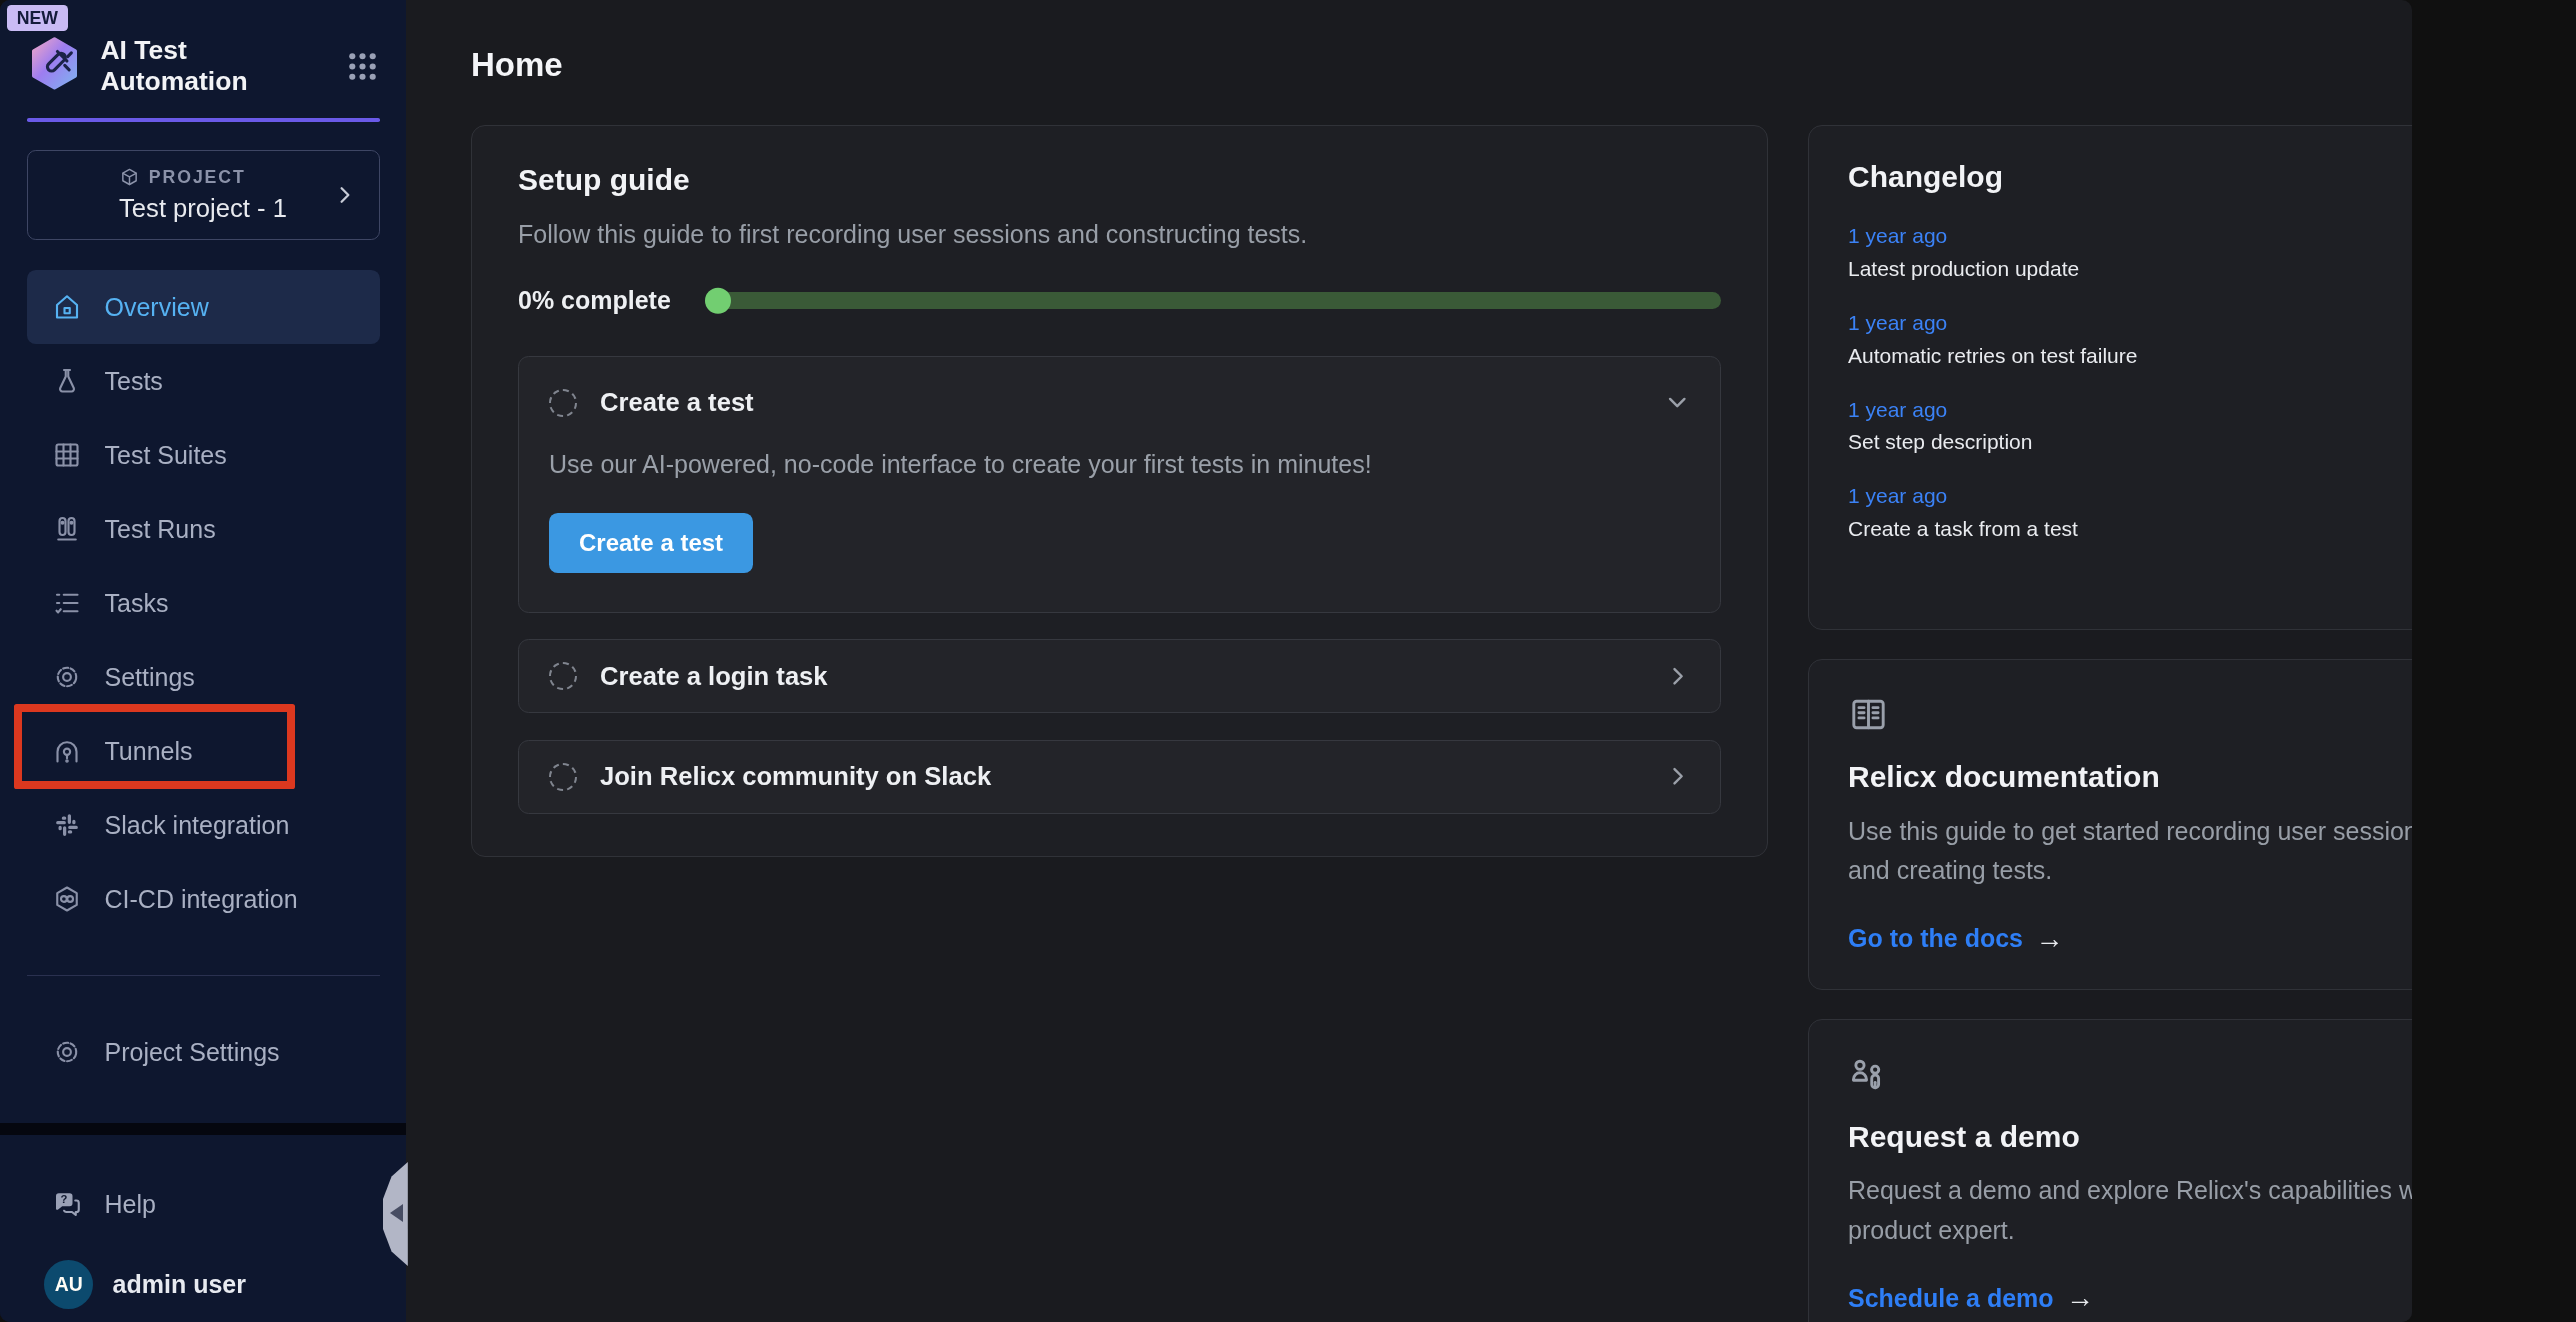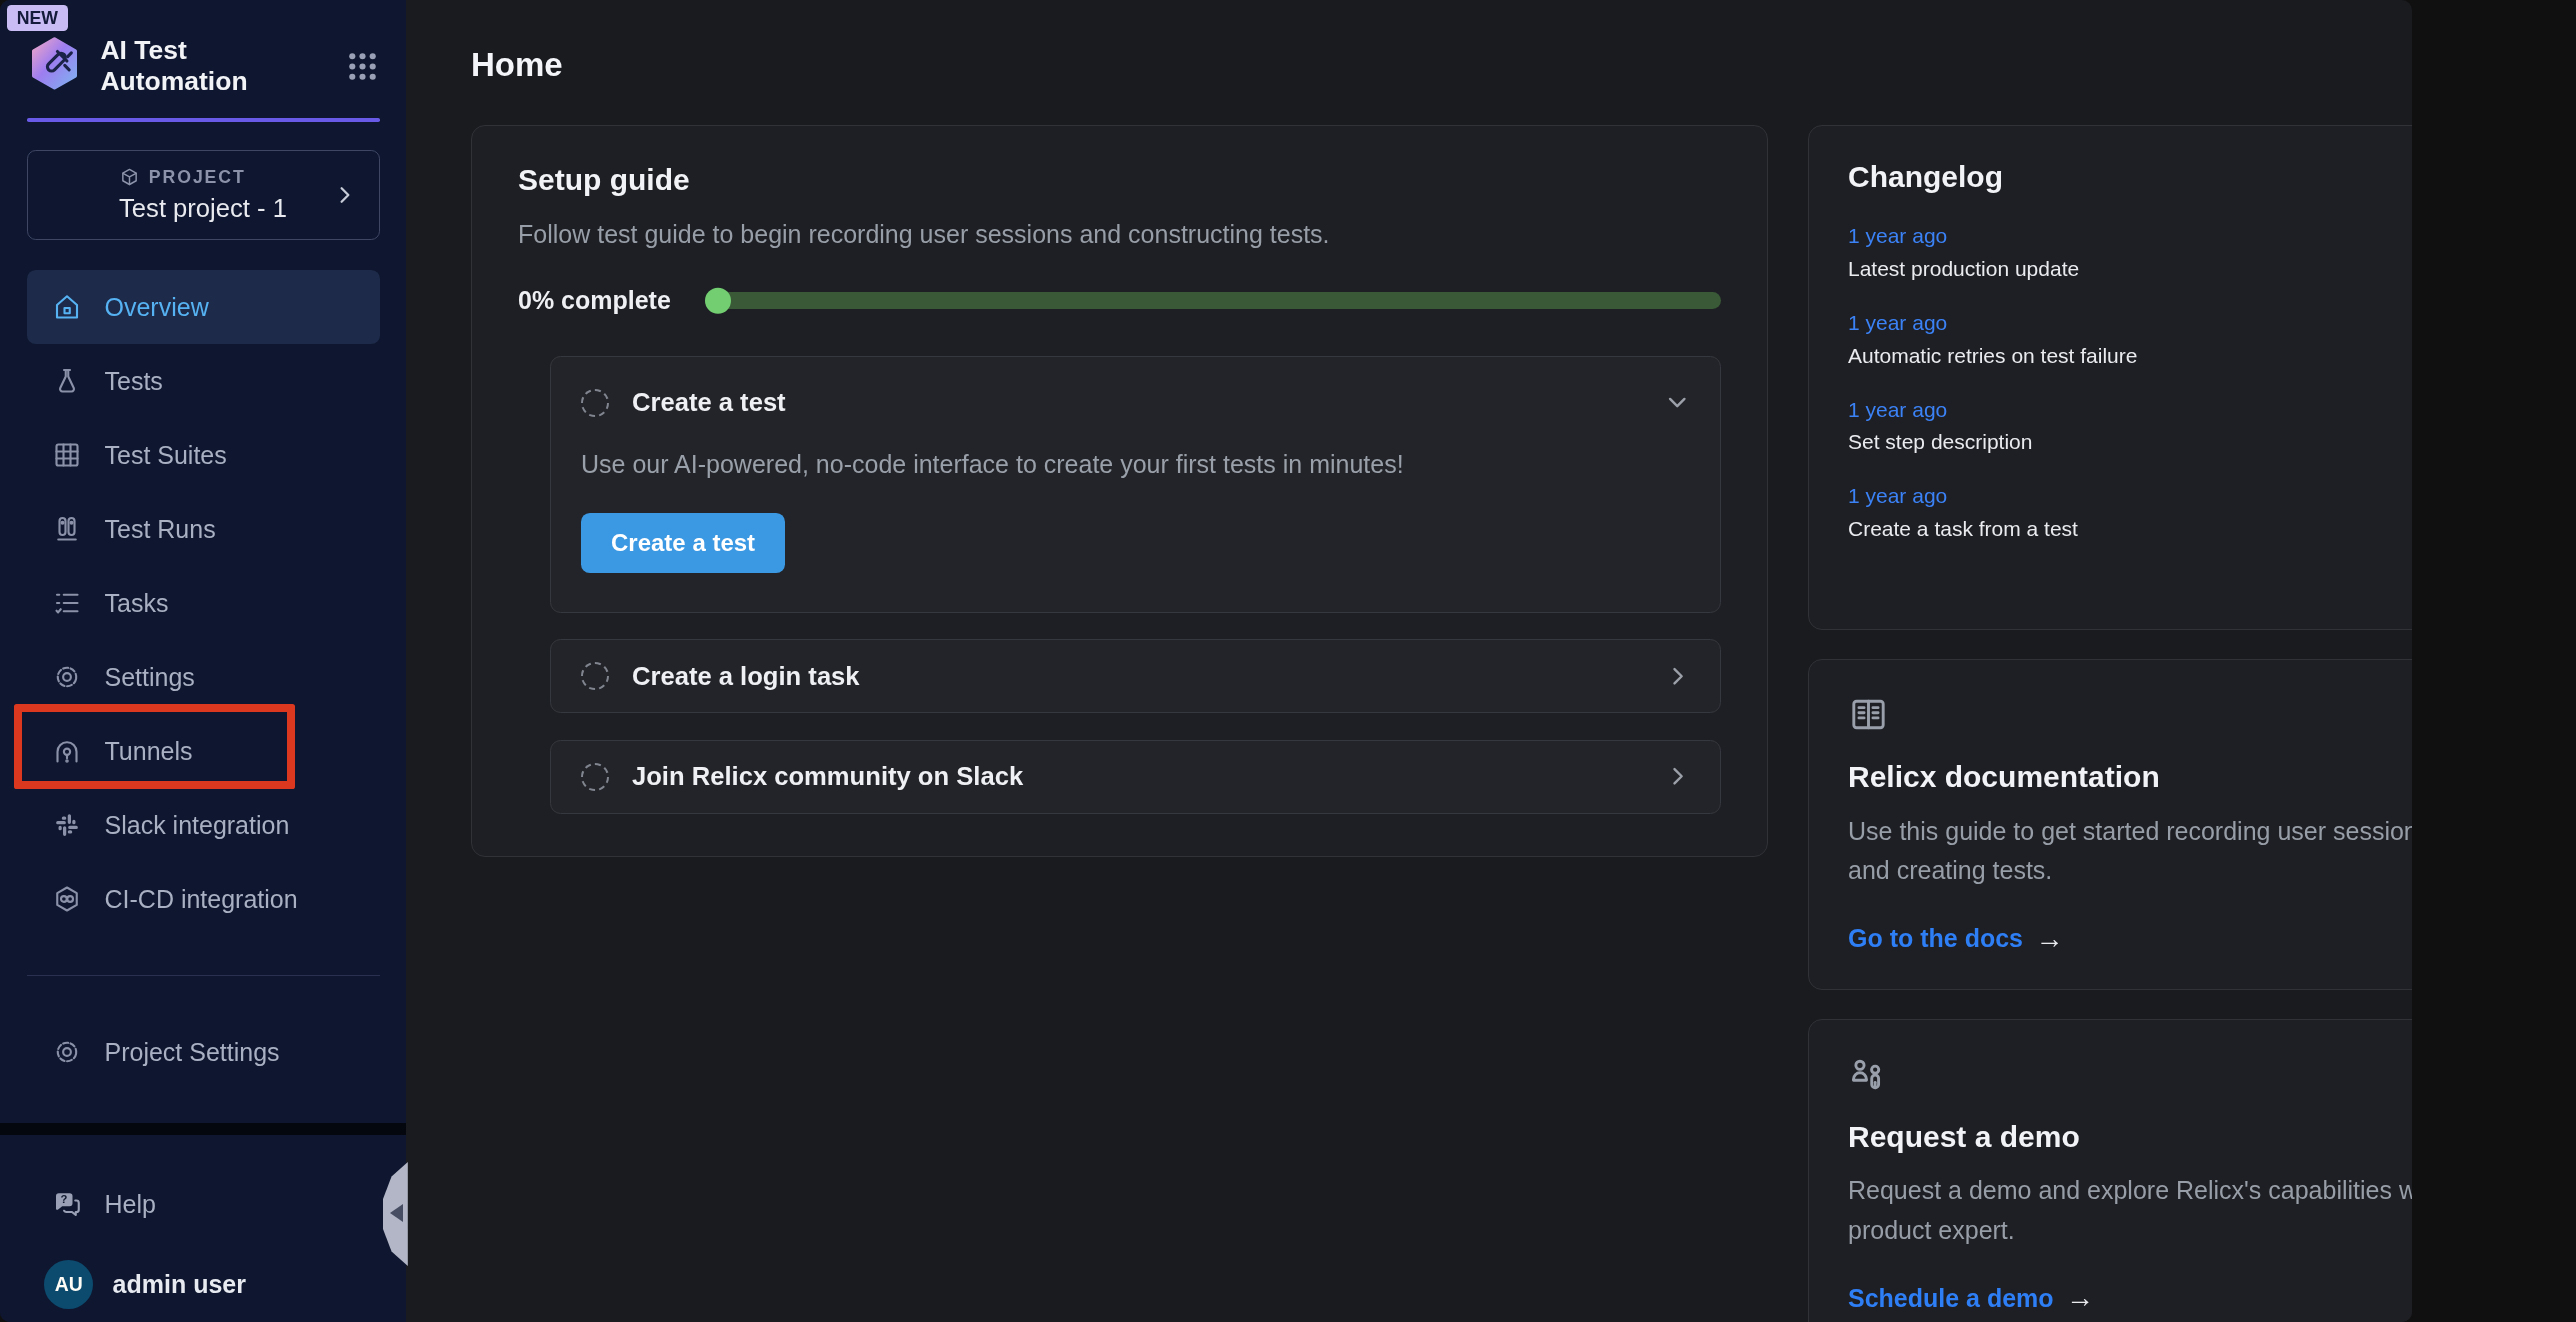--- a/index.html
+++ b/index.html
@@ -64,21 +64,21 @@
     border-radius:14px;padding:37px 46px 42px;box-sizing:border-box;min-height:724px;}
   .setup-title{font-size:30px;font-weight:bold;color:#f2f3f6;margin:0;}
   .setup-desc{font-size:25px;color:#989ea7;margin:23px 0 0;}
   .progress-row{display:flex;align-items:center;gap:34px;margin-top:37px;}
   .progress-label{font-size:25px;font-weight:bold;color:#eef0f3;white-space:nowrap;}
   .progress-track{flex:1;height:17px;background:#3a5a37;border-radius:8.8px;position:relative;}
   .progress-dot{position:absolute;left:0;top:50%;transform:translateY(-50%);
     width:26.5px;height:26.5px;border-radius:50%;background:#72ce71;}
 
   .steps{margin-top:41px;display:flex;flex-direction:column;gap:26.5px;}
-  .step{background:#232429;border:1.8px solid #36383f;border-radius:10.6px;padding:0 30px;box-sizing:border-box;margin-left:32px;}
+  .step{background:#232429;border:1.8px solid #36383f;border-radius:10.6px;padding:0 30px;box-sizing:border-box;}
   .step-head{display:flex;align-items:center;gap:23px;min-height:72px;cursor:pointer;}
   .step.expanded{padding:25px 30px 39px;}
   .step.expanded .step-head{min-height:41px;}
   .dashed-circle{width:28px;height:28px;border:2.6px dashed #80858f;border-radius:50%;
     flex:none;box-sizing:border-box;}
   .step-title{font-size:25.6px;font-weight:bold;color:#eef0f3;flex:1;}
   .chev{width:26.5px;height:26.5px;color:#9ba0a9;flex:none;}
   .chev svg{display:block;width:100%;height:100%;}
   .step-desc{font-size:25px;color:#9aa0a9;margin:26.5px 0 0;}
   .btn-primary{margin-top:34px;display:inline-block;background:#3b98e2;color:#ffffff;
@@ -295,21 +295,21 @@
     <div class="handle-tri"></div>
   </aside>
 
   <main class="main">
     <h1 class="page-title">Home</h1>
 
     <div class="content">
 
       <section class="setup-card">
         <h2 class="setup-title">Setup guide</h2>
-        <p class="setup-desc">Follow test guide to begin recording user sessions and constructing tests.</p>
+        <p class="setup-desc">Follow this guide to first recording user sessions and constructing tests.</p>
 
         <div class="progress-row">
           <span class="progress-label">0% complete</span>
           <div class="progress-track">
             <div class="progress-dot"></div>
           </div>
         </div>
 
         <div class="steps">
 

